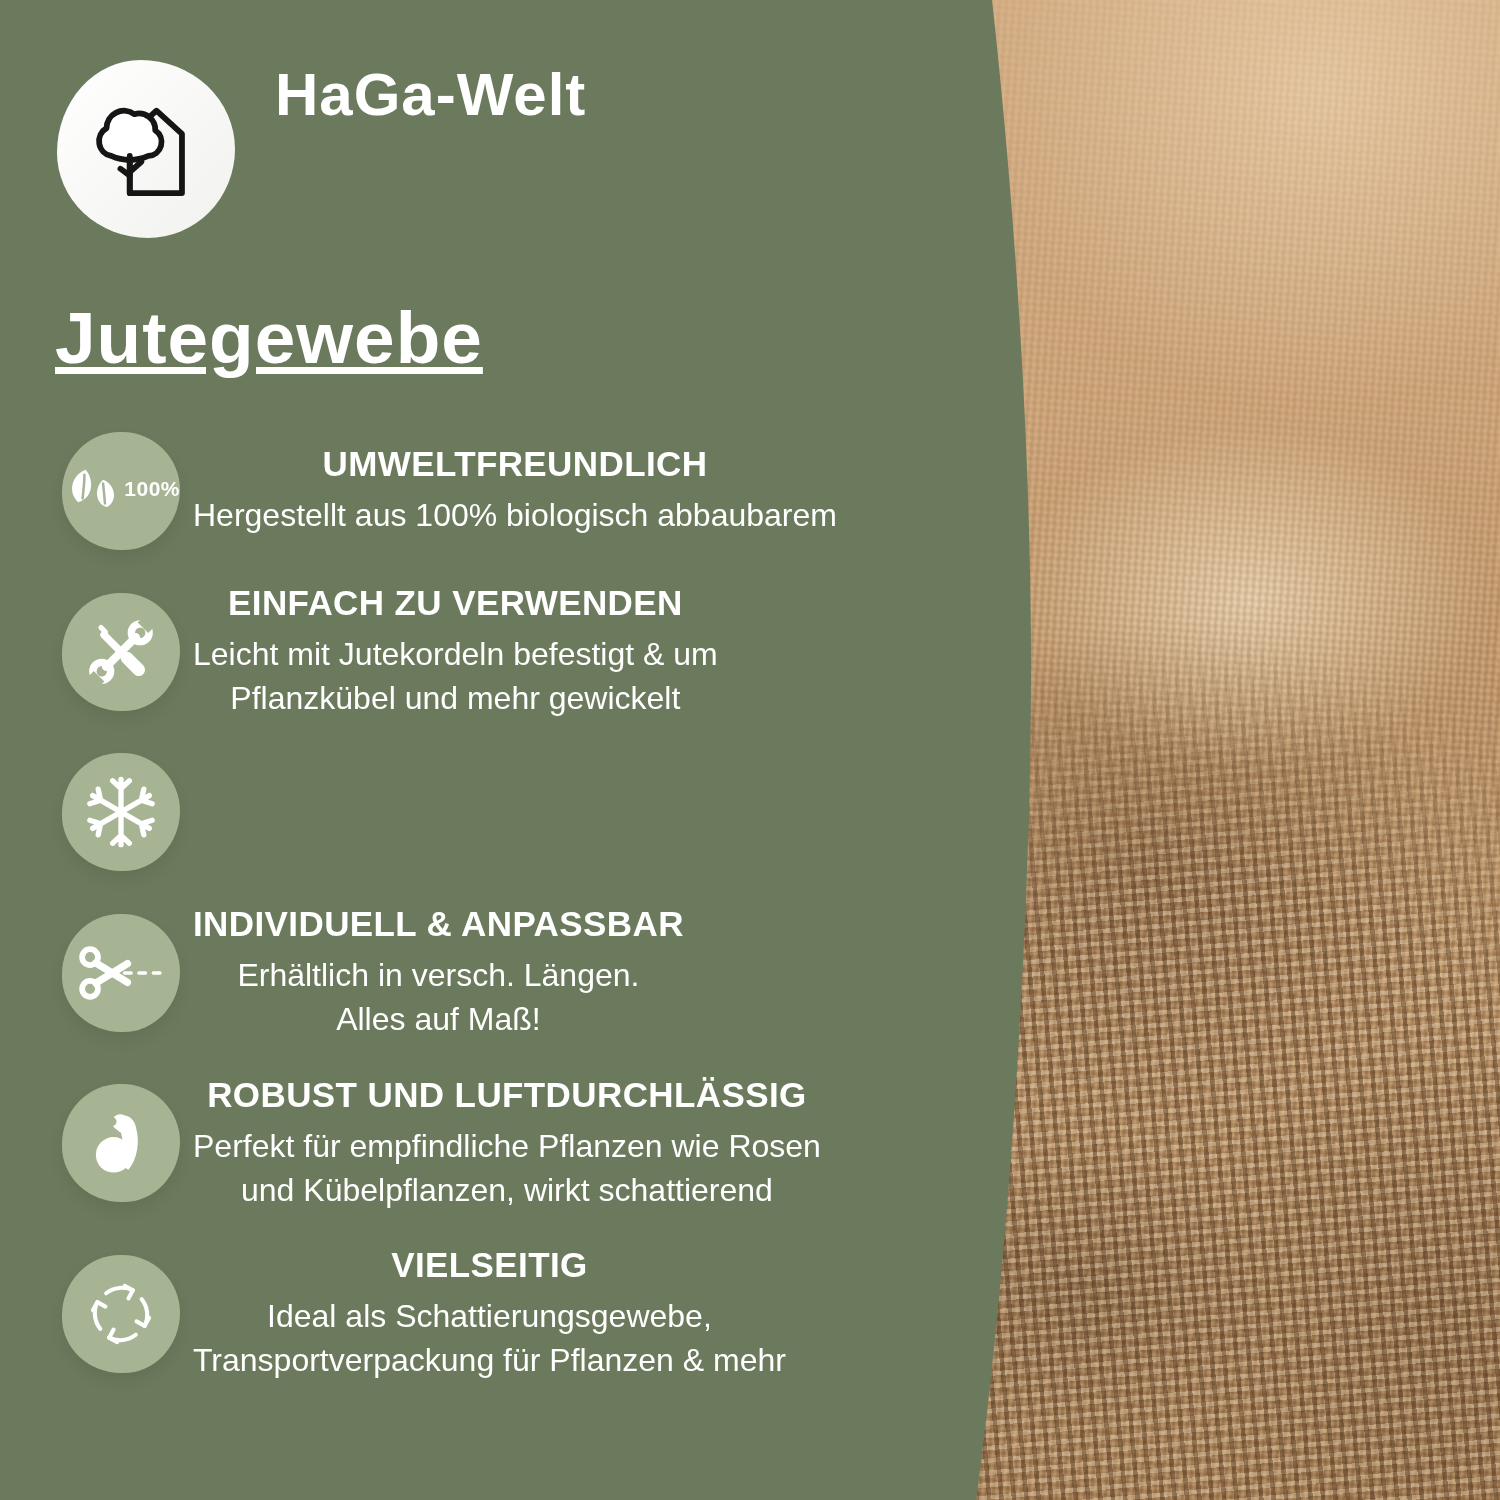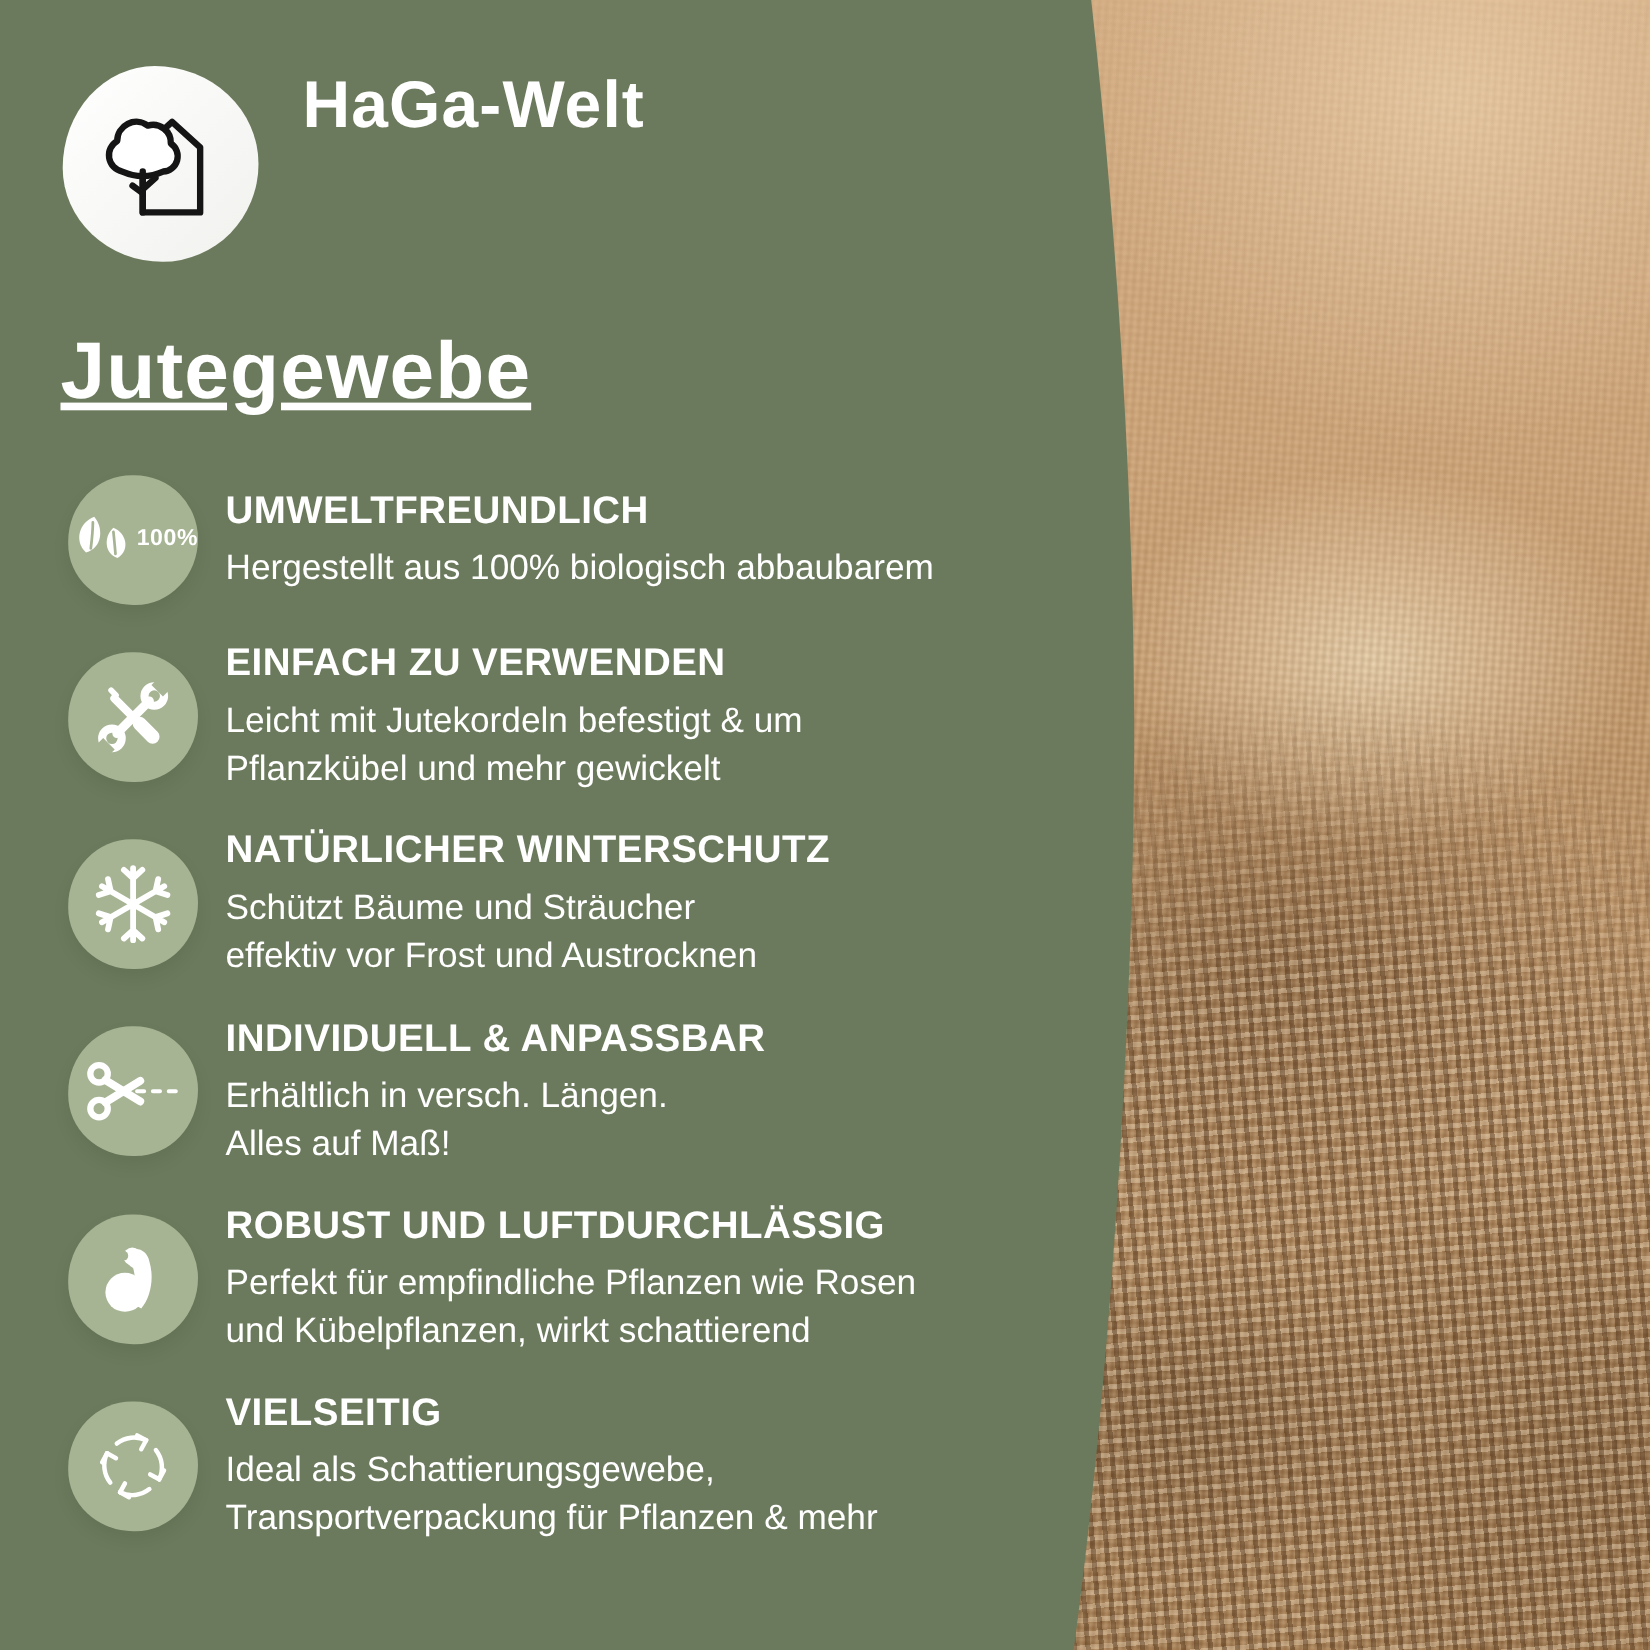--- a/index.html
+++ b/index.html
@@ -54,21 +54,21 @@
   
   .features{position:absolute;left:62px;top:432px;width:930px;display:flex;flex-direction:column;}
   .feature{display:flex;align-items:center;margin-bottom:33px;}
   .icon-circle{
     flex:0 0 auto;width:118px;height:118px;background:#A6B494;
     border-radius:50% 50% 49% 51% / 52% 50% 52% 48%;
     display:flex;flex-direction:row;align-items:center;justify-content:center;
     box-shadow:0 8px 16px rgba(0,0,0,.07);
   }
   .icon-badge{color:#fff;font-weight:bold;font-size:21px;margin-top:-4px;letter-spacing:.5px;}
-  .feature-text{margin-left:25px;}
+  .feature-text{margin-left:13px;text-align:center;}
   .feature-heading{color:#fff;font-size:35px;font-weight:bold;letter-spacing:.4px;margin-bottom:9px;}
   .feature-line{color:#fff;font-size:32px;line-height:1.38;}
   svg{display:block;}
 </style>
 </head>
 <body>
 
 <div id="canvas">
 
   <div class="photo">
@@ -144,25 +144,20 @@
       <div class="icon-circle">
         <svg width="76" height="76" viewBox="0 0 100 100" aria-hidden="true">
           <defs>
             <path id="spoke" d="M50,7 L50,93 M50,19 L39,9 M50,19 L61,9 M50,81 L39,91 M50,81 L61,91" fill="none" stroke="#fff" stroke-width="7" stroke-linecap="round"></path>
           </defs>
           <use href="#spoke"></use>
           <use href="#spoke" transform="rotate(60 50 50)"></use>
           <use href="#spoke" transform="rotate(120 50 50)"></use>
         </svg>
       </div>
-      <div class="feature-text">
-        <div class="feature-heading">NATÜRLICHER WINTERSCHUTZ</div>
-        <div class="feature-line">Schützt Bäume und Sträucher</div>
-        <div class="feature-line">effektiv vor Frost und Austrocknen</div>
-      </div>
     </div>
 
     <div class="feature">
       <div class="icon-circle">
         <svg width="96" height="72" viewBox="0 0 130 100" style="overflow:visible" aria-hidden="true">
           <g stroke="#fff" fill="none" stroke-linecap="round">
             <circle cx="22" cy="28" r="11" stroke-width="8"></circle>
             <circle cx="22" cy="72" r="11" stroke-width="8"></circle>
             <line x1="30" y1="36" x2="74" y2="63" stroke-width="10"></line>
             <line x1="30" y1="64" x2="74" y2="37" stroke-width="10"></line>

